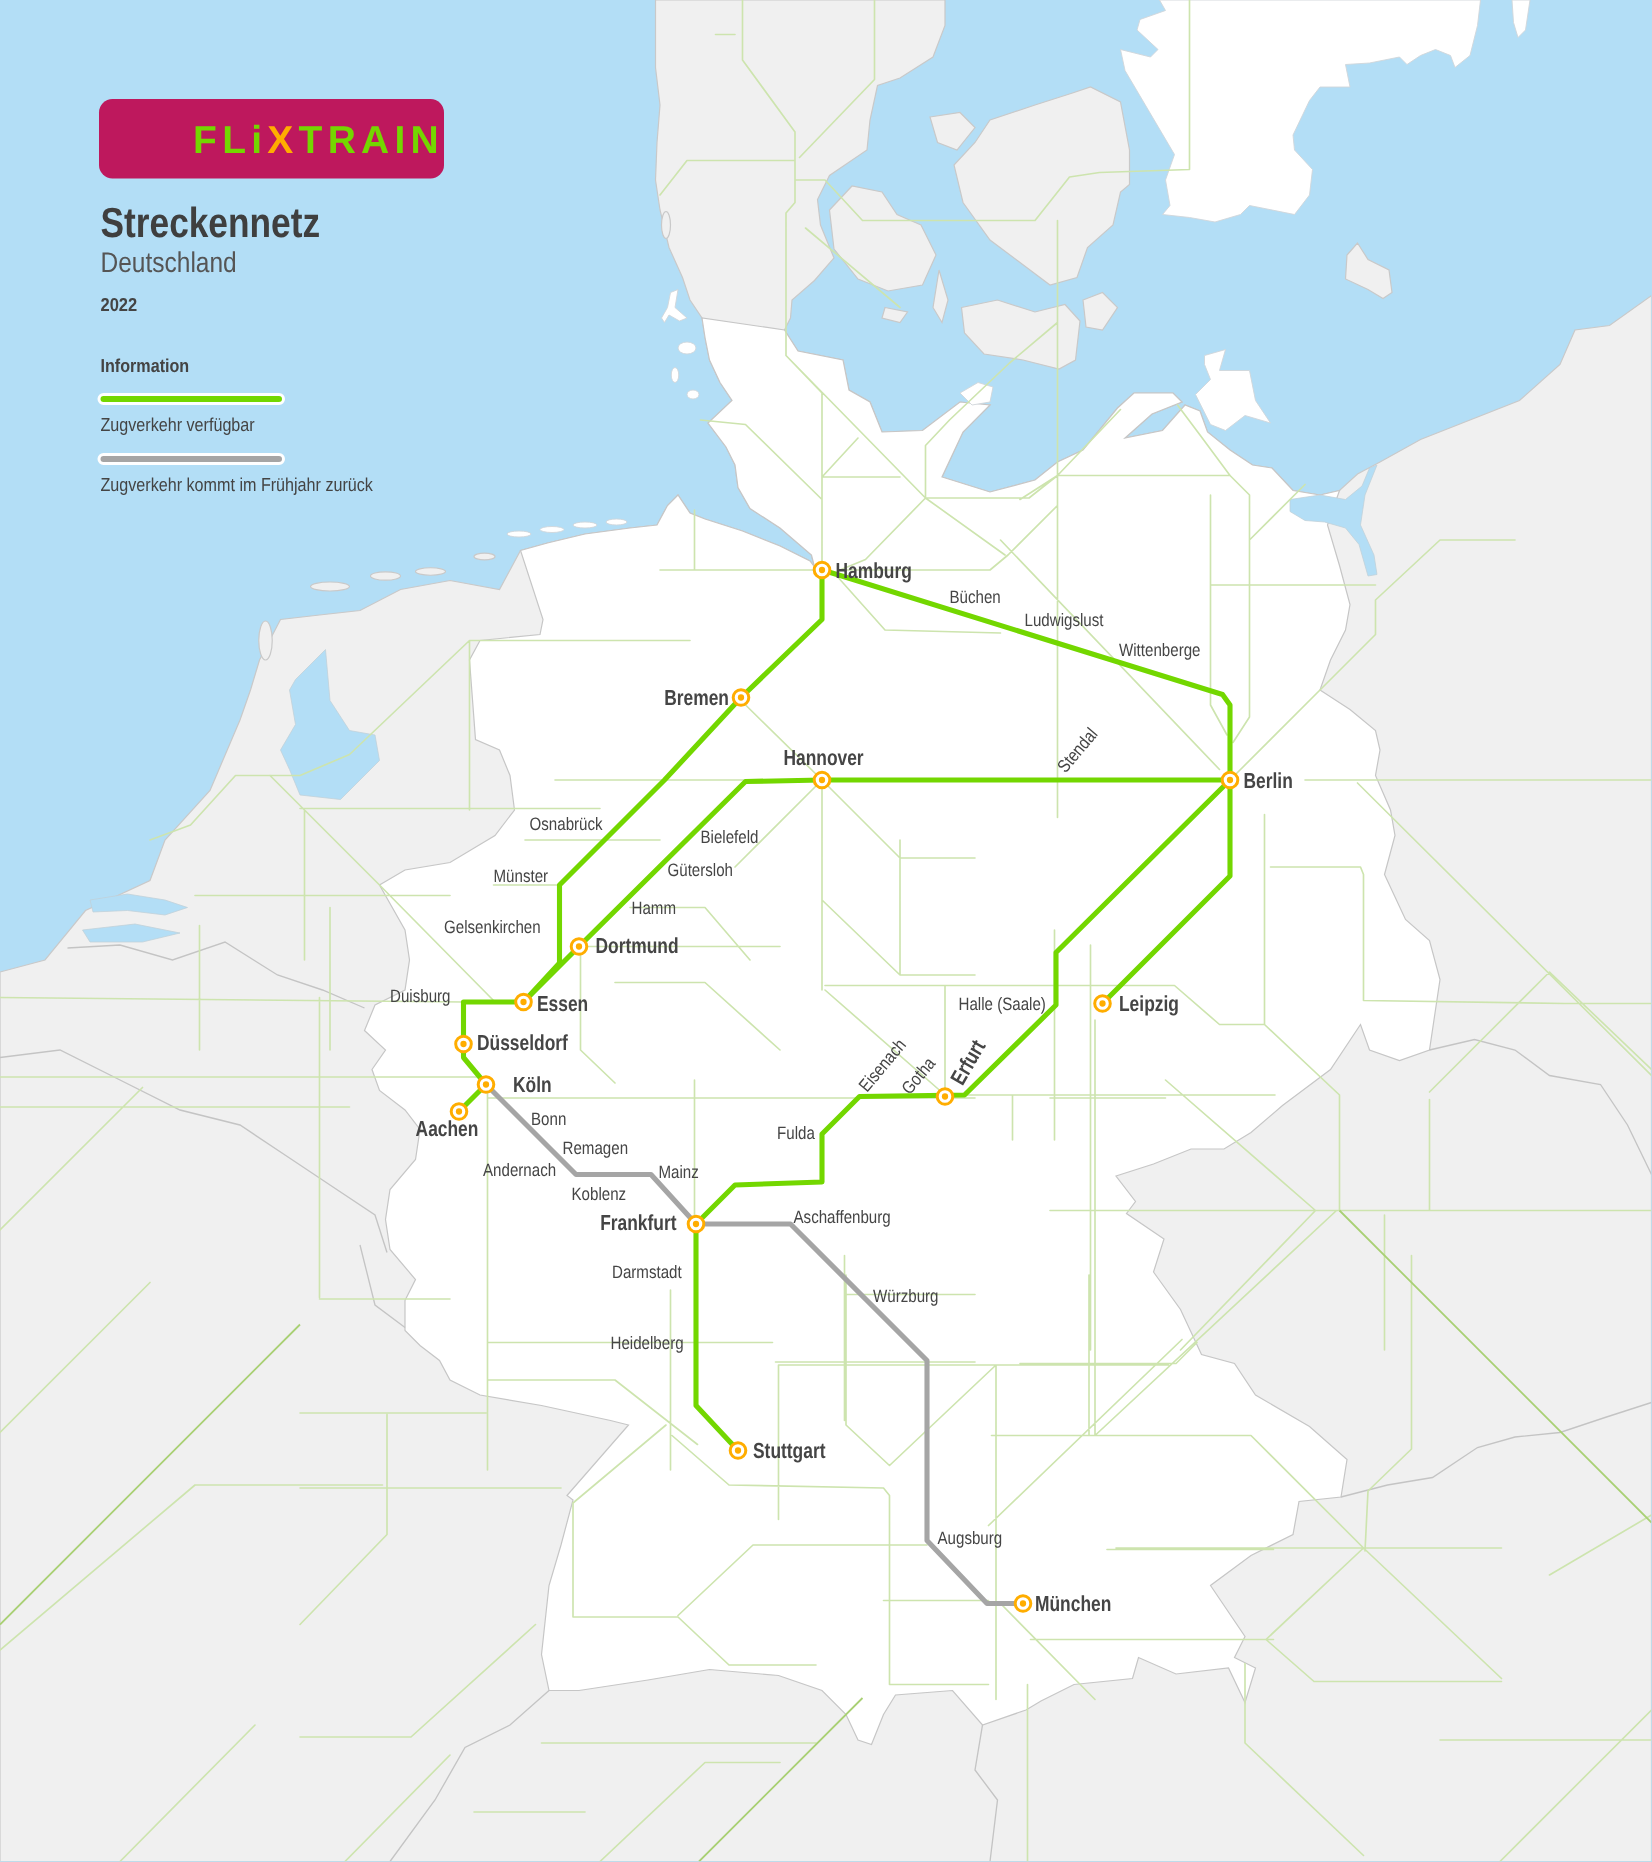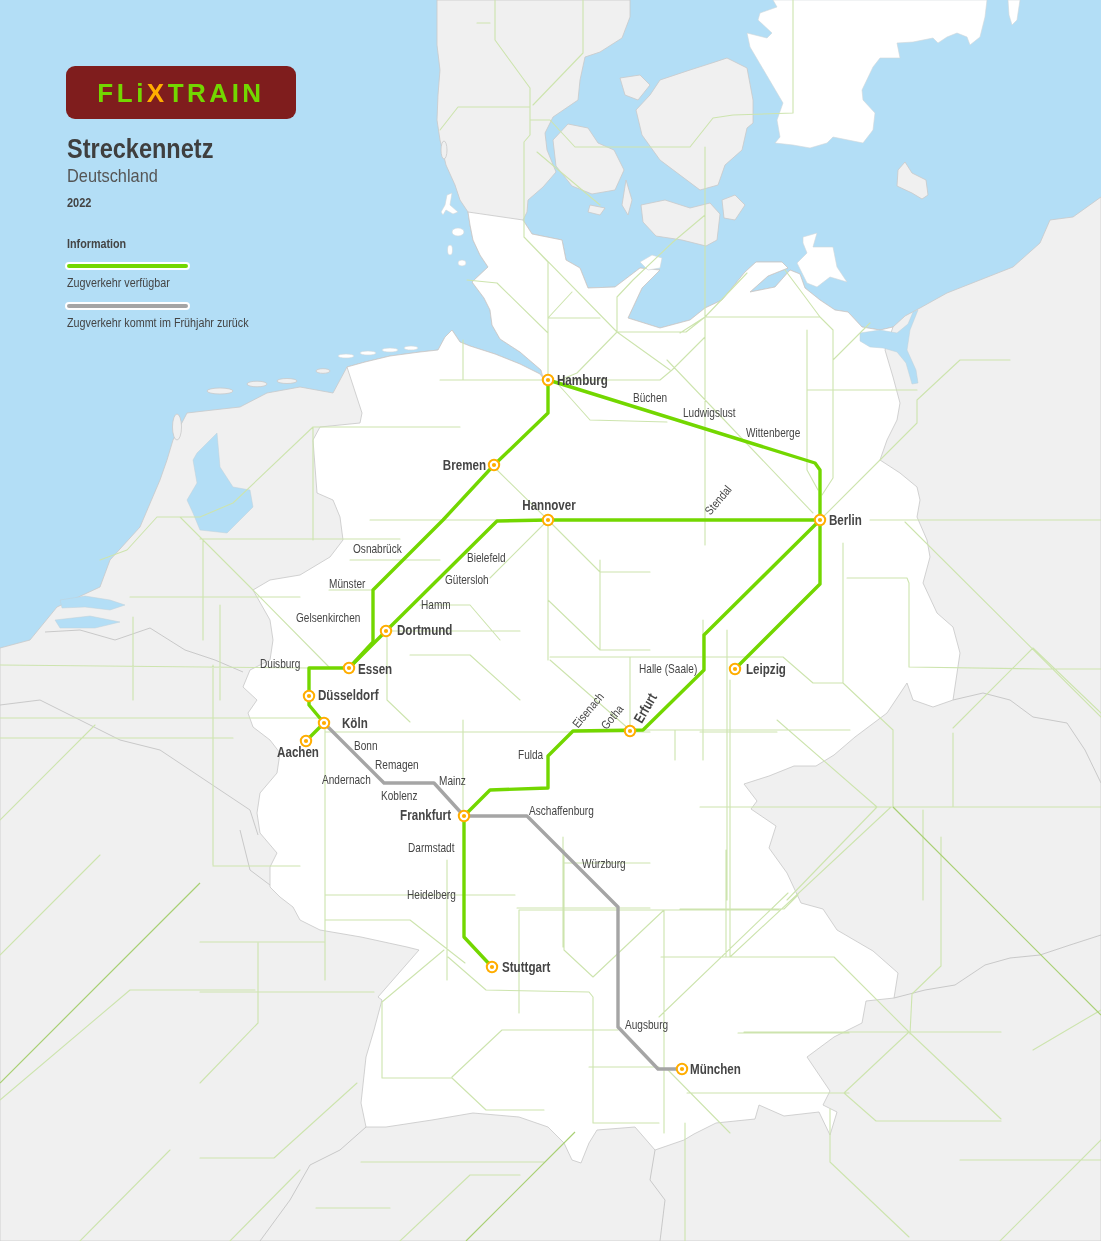--- a/index.html
+++ b/index.html
@@ -13,21 +13,21 @@
   .country-border { fill: none; stroke: #c4c4c4; stroke-width: 0.9; }
   .net { fill: none; stroke: #cde4ae; stroke-width: 1.1; stroke-linejoin: round; stroke-linecap: round; }
   .net-dark { fill: none; stroke: #a9d074; stroke-width: 1.2; }
   .route { fill: none; stroke-width: 3.4; stroke-linejoin: round; stroke-linecap: round; }
   .st-ring { fill: #ffffff; stroke: #ffad00; stroke-width: 2; }
   .st-dot { fill: #ffad00; }
   .lbl-major { font-family: "Liberation Sans", sans-serif; font-weight: bold; font-size: 14.5px; fill: #454545; }
   .lbl-minor { font-family: "Liberation Sans", sans-serif; font-size: 12px; fill: #454545; }
 
   
-  .logo-box { position: absolute; left: 66px; top: 66px; width: 230px; height: 53px; background: #7f1d1d; border-radius: 9px; display: flex; align-items: center; justify-content: center; }
+  .logo-box { position: absolute; left: 66px; top: 66px; width: 230px; height: 53px; background: #be185d; border-radius: 9px; display: flex; align-items: center; justify-content: flex-end; }
   .logo-text { font-family: "Liberation Sans", sans-serif; font-weight: bold; font-size: 26px; letter-spacing: 3.5px; color: #73d700; line-height: 1; }
   .logo-x { color: #ffad00; }
   .title { position: absolute; left: 67px; top: 133px; font-weight: bold; font-size: 28px; color: #3f3f3f; transform: scaleX(0.84); transform-origin: left top; white-space: nowrap; }
   .subtitle { position: absolute; left: 67px; top: 165px; font-size: 19px; color: #555555; transform: scaleX(0.86); transform-origin: left top; white-space: nowrap; }
   .year { position: absolute; left: 67px; top: 196px; font-weight: bold; font-size: 12.5px; color: #444444; transform: scaleX(0.88); transform-origin: left top; }
   .info-head { position: absolute; left: 67px; top: 237px; font-weight: bold; font-size: 12.5px; color: #444444; transform: scaleX(0.86); transform-origin: left top; }
   .legend-bar { position: absolute; left: 65px; width: 121px; height: 3.5px; border: 2px solid #ffffff; border-radius: 4px; }
   .legend-label { position: absolute; left: 67px; font-size: 12.5px; color: #444444; transform: scaleX(0.86); transform-origin: left top; white-space: nowrap; }
 </style>
 </head>

